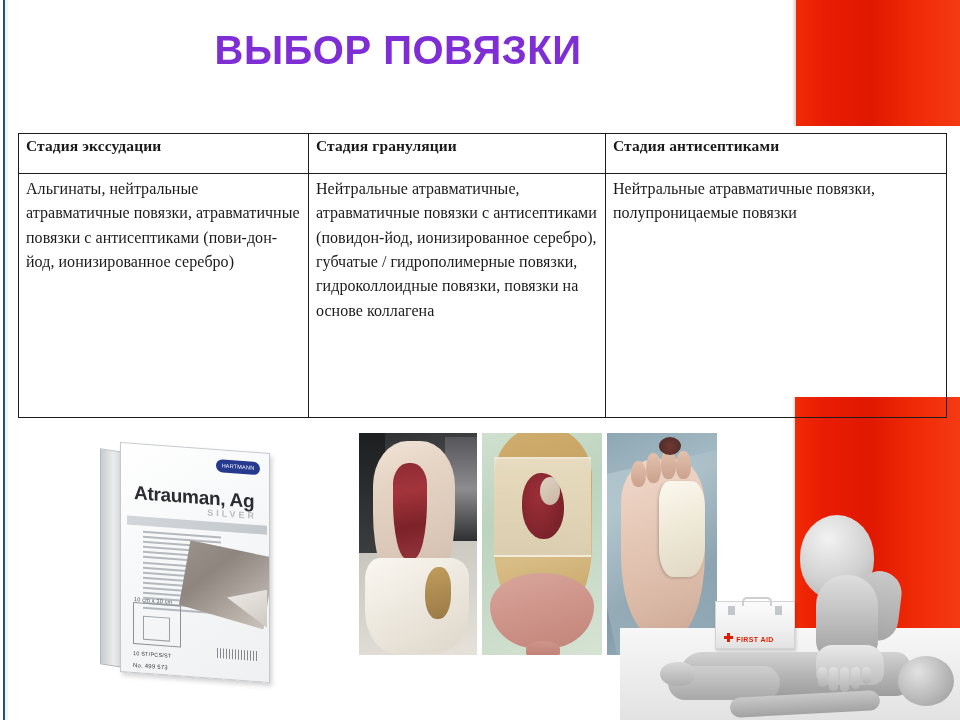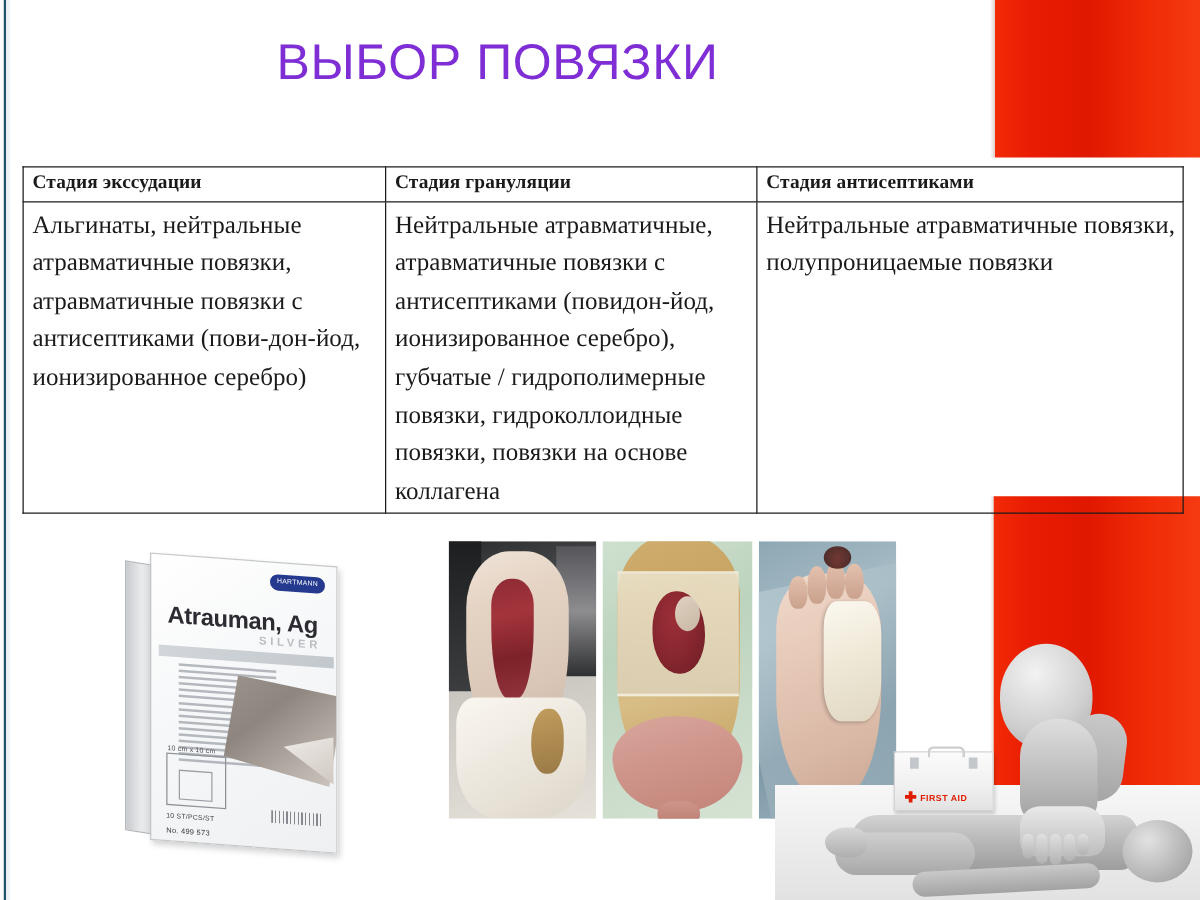--- a/index.html
+++ b/index.html
@@ -84,21 +84,21 @@
     text-shadow: 0 1px 0 #ececed;
     white-space: nowrap;
     user-select: none;
   }
   .title-main {
     position: absolute;
     left: 0; top: 0;
     width: 796px;
     text-align: center;
     font-family: "Liberation Sans", sans-serif;
-    font-weight: normal;
+    font-weight: bold;
     font-size: 40px;
     letter-spacing: 0.5px;
     color: #7f2ed6;
     white-space: nowrap;
   }
 
   
   .table-wrap {
     position: absolute;
     left: 18px; top: 133px;
@@ -107,34 +107,34 @@
   }
   table.dressing-table {
     border-collapse: collapse;
     width: 928px;
     table-layout: fixed;
   }
   table.dressing-table td,
   table.dressing-table th {
     border: 1px solid #1d1d1d;
     vertical-align: top;
-    padding: 3px 6px 2px 7px;
+    padding: 3px 6px 14px 7px;
     color: #1a1a1a;
   }
   table.dressing-table th {
     font-weight: bold;
     font-size: 15.5px;
     text-align: left;
     line-height: 1.2;
     height: 22px;
     letter-spacing: 0.1px;
   }
   table.dressing-table td {
     font-weight: normal;
-    font-size: 20px;
+    font-size: 16px;
     line-height: 1.52;
     height: 226px;
     letter-spacing: 0.05px;
   }
   col.c1 { width: 290px; }
   col.c2 { width: 297px; }
   col.c3 { width: 341px; }
 
   
   .package {

